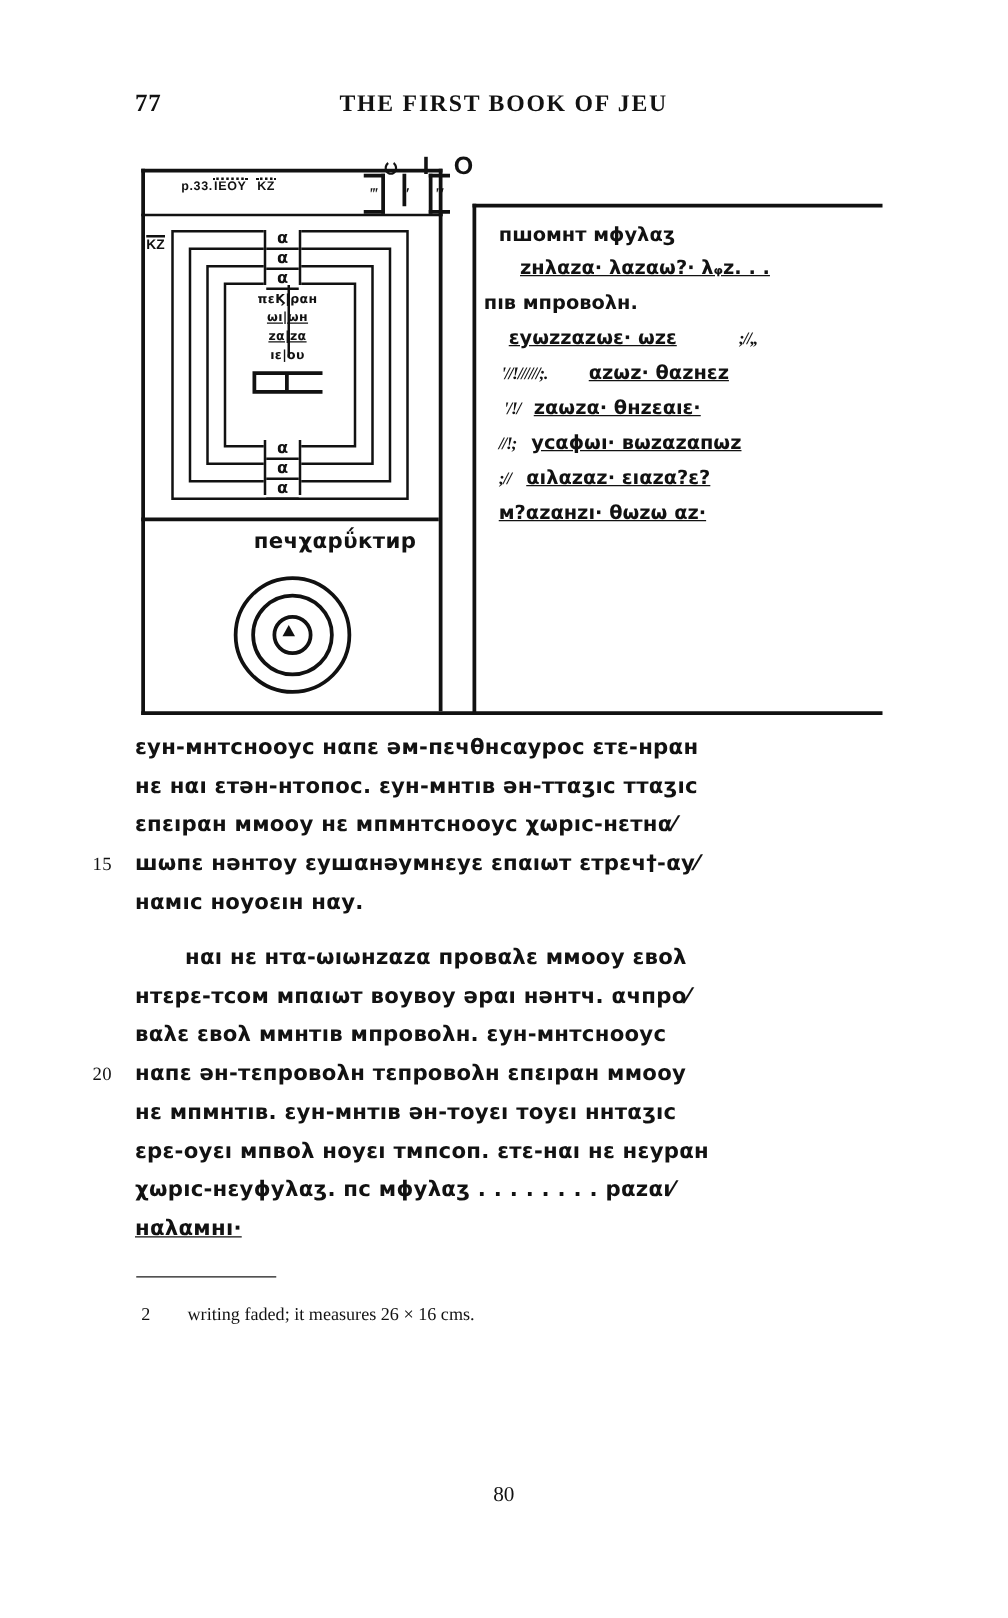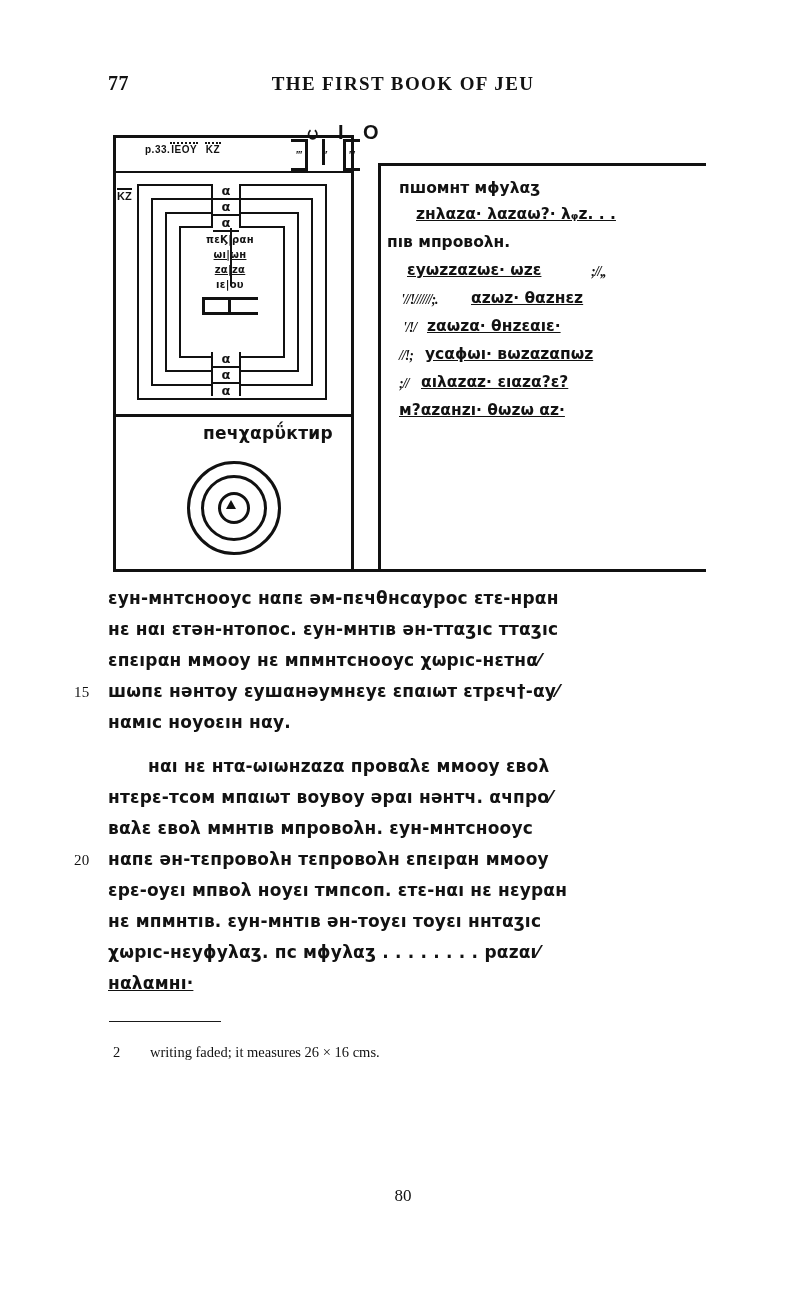--- a/index.html
+++ b/index.html
@@ -346,25 +346,25 @@
   <div class="bline">
       <span class="num"></span>
       <span class="tx">вαλε εвоλ  ммнтıв мпровоλн.   εун-мнтснооус</span>
     </div>
   <div class="bline">
       <span class="num">20</span>
       <span class="tx">нαпε  əн-тεпровоλн тεпровоλн  εпεıрαн  ммооу</span>
     </div>
   <div class="bline">
       <span class="num"></span>
+      <span class="tx">нε мпмнтıв.   εун-мнтıв əн-тоуεı тоуεı ннтαʒıс</span>
+    </div>
+  <div class="bline">
+      <span class="num"></span>
       <span class="tx">εрε-оуεı мпвоλ ноуεı тмпсоп. εтε-нαı нε нεурαн</span>
-    </div>
-  <div class="bline">
-      <span class="num"></span>
-      <span class="tx">нε мпмнтıв.   εун-мнтıв əн-тоуεı тоуεı ннтαʒıс</span>
     </div>
   <div class="bline">
       <span class="num"></span>
       <span class="tx">χωрıс-нεуϕуλαʒ.  пс мϕуλαʒ . . . . . . . . рαzαı⁄</span>
     </div>
   <div class="bline">
       <span class="num"></span>
       <span class="tx u">нαλαмнı·</span>
     </div>
 </div>

